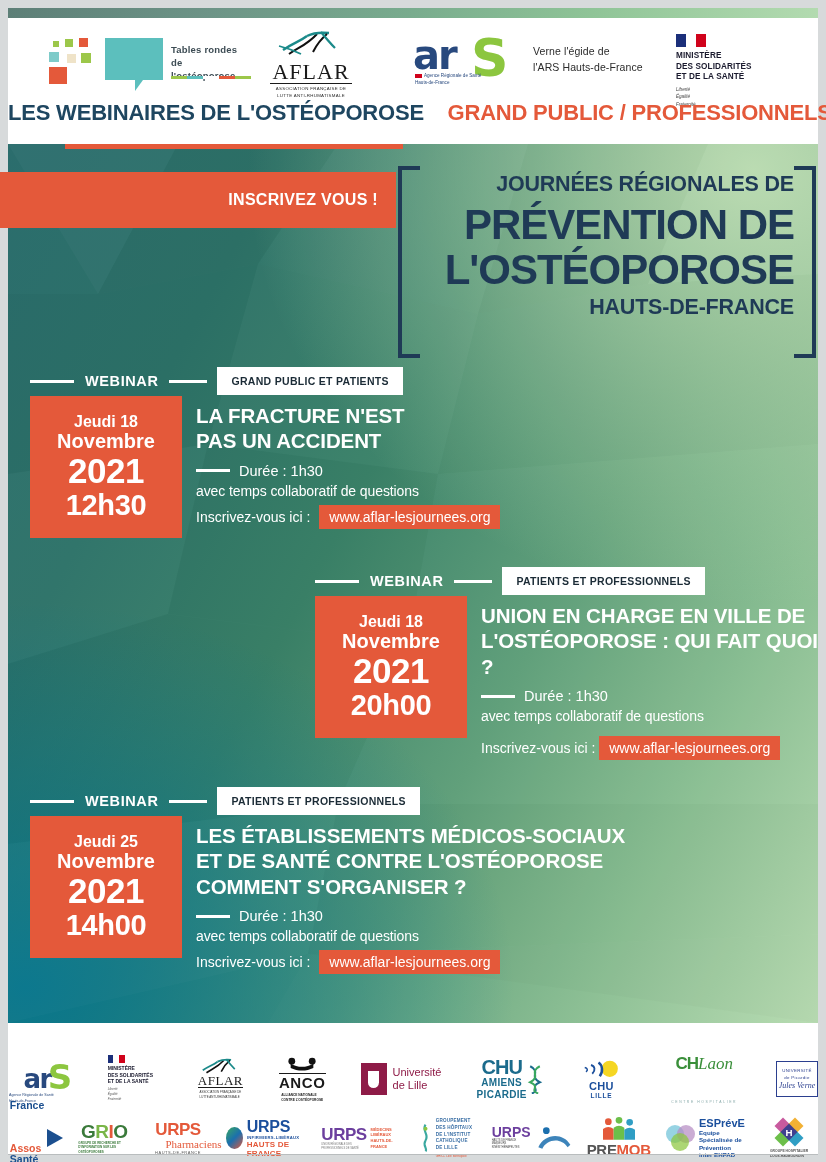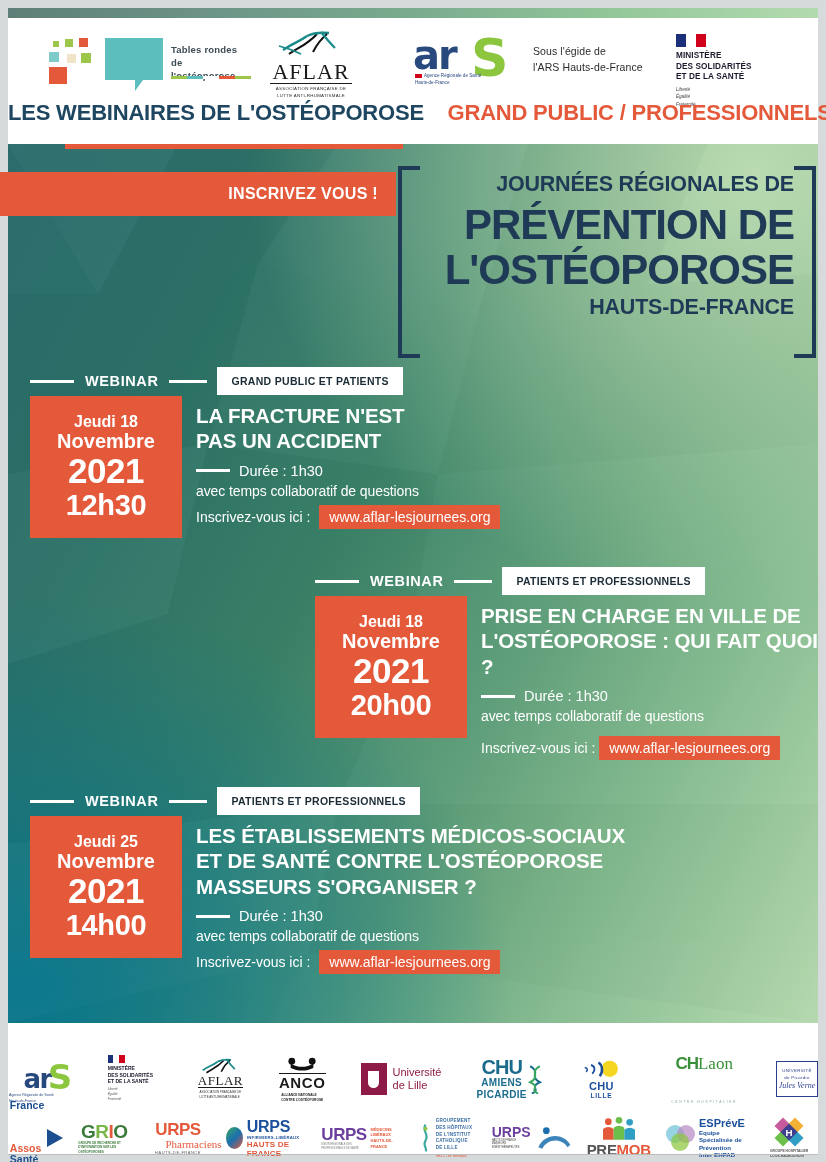--- a/index.html
+++ b/index.html
@@ -122,21 +122,21 @@
     background:
       radial-gradient(120% 95% at 92% 3%, rgba(190,222,178,.95) 0%, rgba(190,222,178,0) 52%),
       radial-gradient(110% 80% at 2% 96%, rgba(6,118,142,.95) 0%, rgba(6,118,142,0) 55%),
       linear-gradient(118deg, #2b6d6d 0%, #2d7268 22%, #3b8269 42%, #5f9f79 62%, #8ec195 82%, #b8dcb2 100%);
   }
   .body-art svg { position:absolute; left:0; top:0; width:810px; height:879px; }
 
   
   .inscrivez {
     position:absolute; left:0px; top:172px;
-    width:396px; height:44px;
+    width:396px; height:56px;
     background:#e4593a;
     display:flex; align-items:center; justify-content:flex-end;
   }
   .inscrivez span {
     color:#fff; font-size:16px; font-weight:700; letter-spacing:.3px;
     padding-right:18px;
   }
 
   
   .brackets { position:absolute; left:398px; top:166px; width:418px; height:192px; }
@@ -221,21 +221,21 @@
   .f-lille-t { font-size:11px; color:#8e1b47; line-height:1.2; margin-left:6px; }
 
   .f-chu-a { font-size:20px; font-weight:700; color:#1b6b8c; letter-spacing:-1px; line-height:.95; }
   .f-chu-b { font-size:10px; font-weight:700; color:#1b6b8c; letter-spacing:.3px; line-height:1.15; }
   .f-dna { width:16px; height:30px; position:relative; }
 
   .f-chul-t { font-size:11px; font-weight:700; color:#1b4f9c; letter-spacing:.3px; }
   .f-chul-s { font-size:6.5px; font-weight:700; color:#1b4f9c; letter-spacing:.8px; }
 
   .f-laon-c { font-size:17px; font-weight:700; color:#3a8f3a; letter-spacing:-1px; }
-  .f-laon-n { font-family:"Liberation Serif",serif; font-size:17px; color:#3a8f3a; }
+  .f-laon-n { font-family:"Liberation Serif",serif; font-style:italic; font-size:17px; color:#3a8f3a; }
   .f-laon-s { font-size:3.4px; color:#8aa; letter-spacing:1.6px; }
 
   .f-upic { width:42px; height:36px; border:1.4px solid #2b3f8f; display:flex; flex-direction:column; align-items:center; justify-content:center; }
   .f-upic-t { font-size:4.4px; color:#2b3f8f; letter-spacing:.3px; line-height:1.5; }
   .f-upic-n { font-family:"Liberation Serif",serif; font-style:italic; font-size:8px; color:#2b3f8f; }
 
   .f-fas-t { font-size:10.5px; font-weight:700; color:#1b4f8f; line-height:1.05;text-align:right; }
   .f-fas-o { color:#e4593a;margin-top:32px; }
   .f-fas-s { font-size:3.6px; font-weight:700; color:#e4593a; }
   .f-fas-b { font-size:3px; color:#fff; background:#1b4f8f; padding:1px 4px; margin-top:1px; display:inline-block; }
@@ -331,21 +331,21 @@
       <div class="lg-ars">
         <div class="ars-mark">
           <span class="ars-ar">ar</span>
           <span class="ars-s">S</span>
           <div class="ars-tag">
             <div><span class="ars-dot"></span><span>Agence Régionale de Santé</span></div>
             <div>Hauts-de-France</div>
           </div>
         </div>
         <div class="ars-side">
-          <div>Sous l'égide de</div>
+          <div>Verne l'égide de</div>
           <div>l'ARS Hauts-de-France</div>
         </div>
       </div>
 
       <div class="lg-min">
         <div class="mi-flag">
           <i style="background:#1b2f7a;"></i>
             <i style="background:#ffffff;"></i>
             <i style="background:#d0021b;"></i>
         </div>
@@ -448,21 +448,21 @@
       <span class="wb-tag" style="margin-left:10px;">PATIENTS ET PROFESSIONNELS</span>
     </div>
     <div class="wb-date" style="left:0; top:30px; width:152px; height:142px;">
       <span class="d-day">Jeudi 18</span>
       <span class="d-mon">Novembre</span>
       <span class="d-yr">2021</span>
       <span class="d-hr">20h00</span>
     </div>
     <div class="wb-body" style="left:166px; top:37px; width:340px;">
       <div class="wb-title">
-        <div>PRISE EN CHARGE EN VILLE DE</div>
+        <div>UNION EN CHARGE EN VILLE DE</div>
         <div>L'OSTÉOPOROSE : QUI FAIT QUOI ?</div>
       </div>
       <div class="wb-duree">
         <span class="dash"></span>
         <span>Durée : 1h30</span>
       </div>
       <div class="wb-note">avec temps collaboratif de questions</div>
       <div class="wb-reg stack">
         <span>Inscrivez-vous ici :</span>
         <span class="wb-url">www.aflar-lesjournees.org</span>
@@ -480,21 +480,21 @@
     <div class="wb-date" style="left:0; top:30px; width:152px; height:142px;">
       <span class="d-day">Jeudi 25</span>
       <span class="d-mon">Novembre</span>
       <span class="d-yr">2021</span>
       <span class="d-hr">14h00</span>
     </div>
     <div class="wb-body" style="left:166px; top:37px; width:430px;">
       <div class="wb-title">
         <div>LES ÉTABLISSEMENTS MÉDICOS-SOCIAUX</div>
         <div>ET DE SANTÉ CONTRE L'OSTÉOPOROSE</div>
-        <div>MASSEURS S'ORGANISER ?</div>
+        <div>COMMENT S'ORGANISER ?</div>
       </div>
       <div class="wb-duree">
         <span class="dash"></span>
         <span>Durée : 1h30</span>
       </div>
       <div class="wb-note">avec temps collaboratif de questions</div>
       <div class="wb-reg">
         <span>Inscrivez-vous ici :</span>
         <span class="wb-url">www.aflar-lesjournees.org</span>
       </div>

